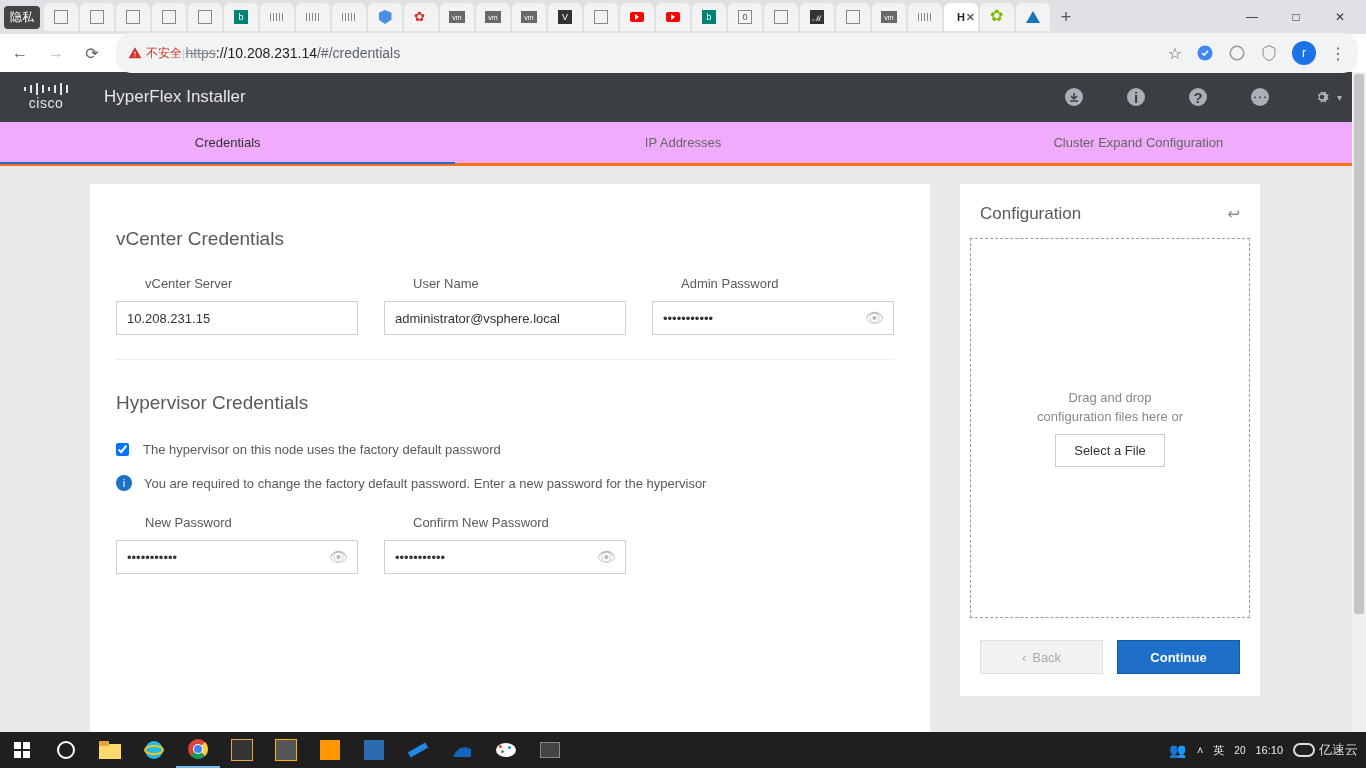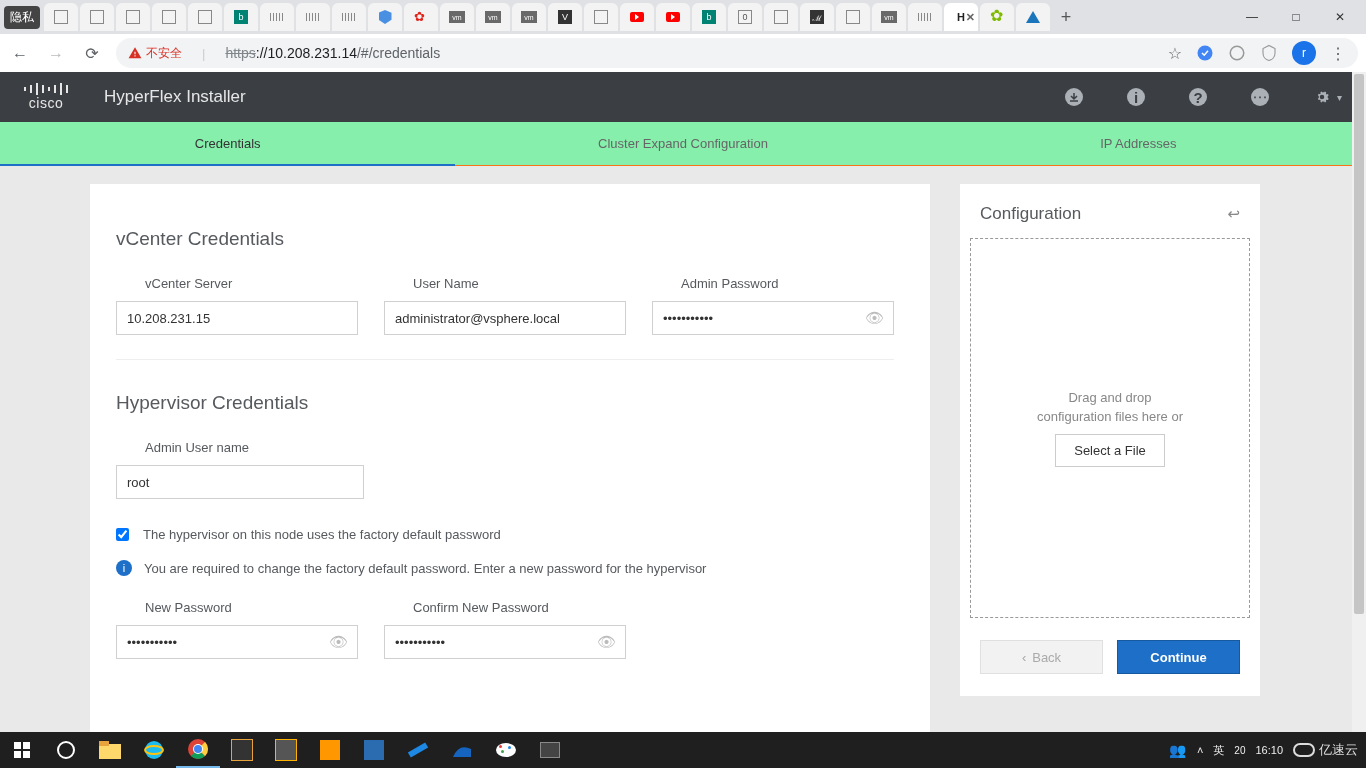--- a/index.html
+++ b/index.html
@@ -26,21 +26,21 @@
   .tab .fav-tri{width:0;height:0;border-left:7px solid transparent;border-right:7px solid transparent;border-bottom:12px solid #1b75bb;}
   .tab .fav-o{width:14px;height:14px;border:1px solid #888;color:#555;font-size:9px;display:flex;align-items:center;justify-content:center;}
   .tab .fav-jb{width:14px;height:14px;background:#333;color:#fff;font-size:8px;display:flex;align-items:center;justify-content:center;}
   .newtab { width:28px;height:28px;display:flex;align-items:center;justify-content:center;font-size:18px;color:#555;}
   .winctrl { margin-left:auto; display:flex; }
   .winbtn { width:44px;height:28px;display:flex;align-items:center;justify-content:center;font-size:12px;color:#333;}
 
   .toolbar { height: 38px; display: flex; align-items: center; padding: 0 8px; gap: 12px; }
   .navbtn { width:24px;height:24px;display:flex;align-items:center;justify-content:center;color:#5f6368;font-size:16px;}
   .navbtn.disabled{color:#bbb;}
-  .omnibox { flex:1; height:30px; background:#f1f3f4; border-radius:15px; display:flex; align-items:center; padding:0 12px; gap:20px; }
+  .omnibox { flex:1; height:40px; background:#f1f3f4; border-radius:15px; display:flex; align-items:center; padding:0 12px; gap:0; }
   .omnibox .unsafe { color:#d93025; font-size:12px; display:flex; align-items:center; gap:4px; }
   .omnibox .unsafe svg{width:14px;height:14px;}
   .omnibox .sep { color:#ccc; }
   .omnibox .url { font-size:14px; color:#202124; }
   .omnibox .url .https { text-decoration:line-through; color:#80868b;}
   .omnibox .url .host { color:#202124;}
   .omnibox .url .path { color:#5f6368;}
   .omni-right { margin-left:auto; display:flex; gap:14px; align-items:center; color:#5f6368;}
   .star { font-size:16px; color:#5f6368;}
   .ext-ico { width:18px;height:18px; }
@@ -59,21 +59,21 @@
     linear-gradient(#e6e6e6,#e6e6e6) 36px 0/2px 12px no-repeat,
     linear-gradient(#e6e6e6,#e6e6e6) 42px 2px/2px 8px no-repeat;
   }
   .app-title { font-size:17px; font-weight:300;}
   .hdr-icons { margin-left:auto; display:flex; gap:44px; align-items:center; color:#aab0b6; }
   .hdr-ico { width:18px;height:18px; display:flex;align-items:center;justify-content:center;font-size:15px;}
   .hdr-ico.circle{width:18px;height:18px;border-radius:50%;background:#aab0b6;}
   .gear-caret{display:flex;align-items:center;gap:6px;}
 
   
-  .steps { height:44px; background:#86efac; display:flex; border-bottom:1px solid #f97316;}
+  .steps { height:44px; background:#f0abfc; display:flex; border-bottom:3px solid #f97316;}
   .step { flex:1; display:flex; align-items:center; justify-content:center; font-size:13px; color:#666; position:relative;}
   .step.active { color:#333; }
   .step.active::after{content:"";position:absolute;left:0;right:0;bottom:-1px;height:2px;background:#1d6fc7;}
 
   
   .page { position:absolute; top:166px; bottom:36px; left:0; right:14px; overflow:hidden; background:#e9e9e9; padding:18px 0 0 0;}
   .layout { display:flex; gap:30px; padding:0 0 0 90px; height:100%; }
   .main-card { width:840px; background:#fff; padding:44px 36px 30px 26px; }
   .section-title { font-size:19px; color:#565a5e; font-weight:400; margin-bottom:26px;}
   .form-row { display:flex; gap:26px; margin-bottom:18px;}
@@ -261,22 +261,22 @@
       <svg width="18" height="18" viewBox="0 0 24 24" fill="#aab0b6">
           <path d="M19.4 13l.6-1-.6-1 1.5-1.2-1-1.7-1.9.4-.8-.8.4-1.9-1.7-1L14.7 6l-1-.6-1 .6-1.2-1.5-1.7 1 .4 1.9-.8.8-1.9-.4-1 1.7L8 11l-.6 1 .6 1-1.5 1.2 1 1.7 1.9-.4.8.8-.4 1.9 1.7 1 1.2-1.5 1 .6 1-.6 1.2 1.5 1.7-1-.4-1.9.8-.8 1.9.4 1-1.7L19.4 13zM12 15a3 3 0 110-6 3 3 0 010 6z"></path>
         </svg>
       <span style="font-size:10px;">▾</span>
     </div>
   </div>
 </div>
 
 <div class="steps">
   <div class="step active">Credentials</div>
+  <div class="step">IP Addresses</div>
   <div class="step">Cluster Expand Configuration</div>
-  <div class="step">IP Addresses</div>
 </div>
 
 <div class="page">
   <div class="layout">
     <div class="main-card">
       <div class="section-title">vCenter Credentials</div>
       <div class="form-row">
         <div class="form-col">
           <label class="label">vCenter Server</label>
           <input class="input" value="10.208.231.15" style="">
@@ -290,26 +290,20 @@
           <div class="input-wrap">
             <input class="input" value="•••••••••••" style="">
             <span class="eye">👁</span>
           </div>
         </div>
       </div>
 
       <hr class="hr">
 
       <div class="section-title">Hypervisor Credentials</div>
-      <div class="form-row">
-        <div class="form-col" style="max-width:248px;">
-          <label class="label">Admin User name</label>
-          <input class="input" value="root" style="">
-        </div>
-      </div>
 
       <div class="check-row">
         <input type="checkbox" checked="" style="">
         <span>The hypervisor on this node uses the factory default password</span>
       </div>
 
       <div class="info-row">
         <span class="info-ico">i</span>
         <span>You are required to change the factory default password. Enter a new password for the hypervisor</span>
       </div>

